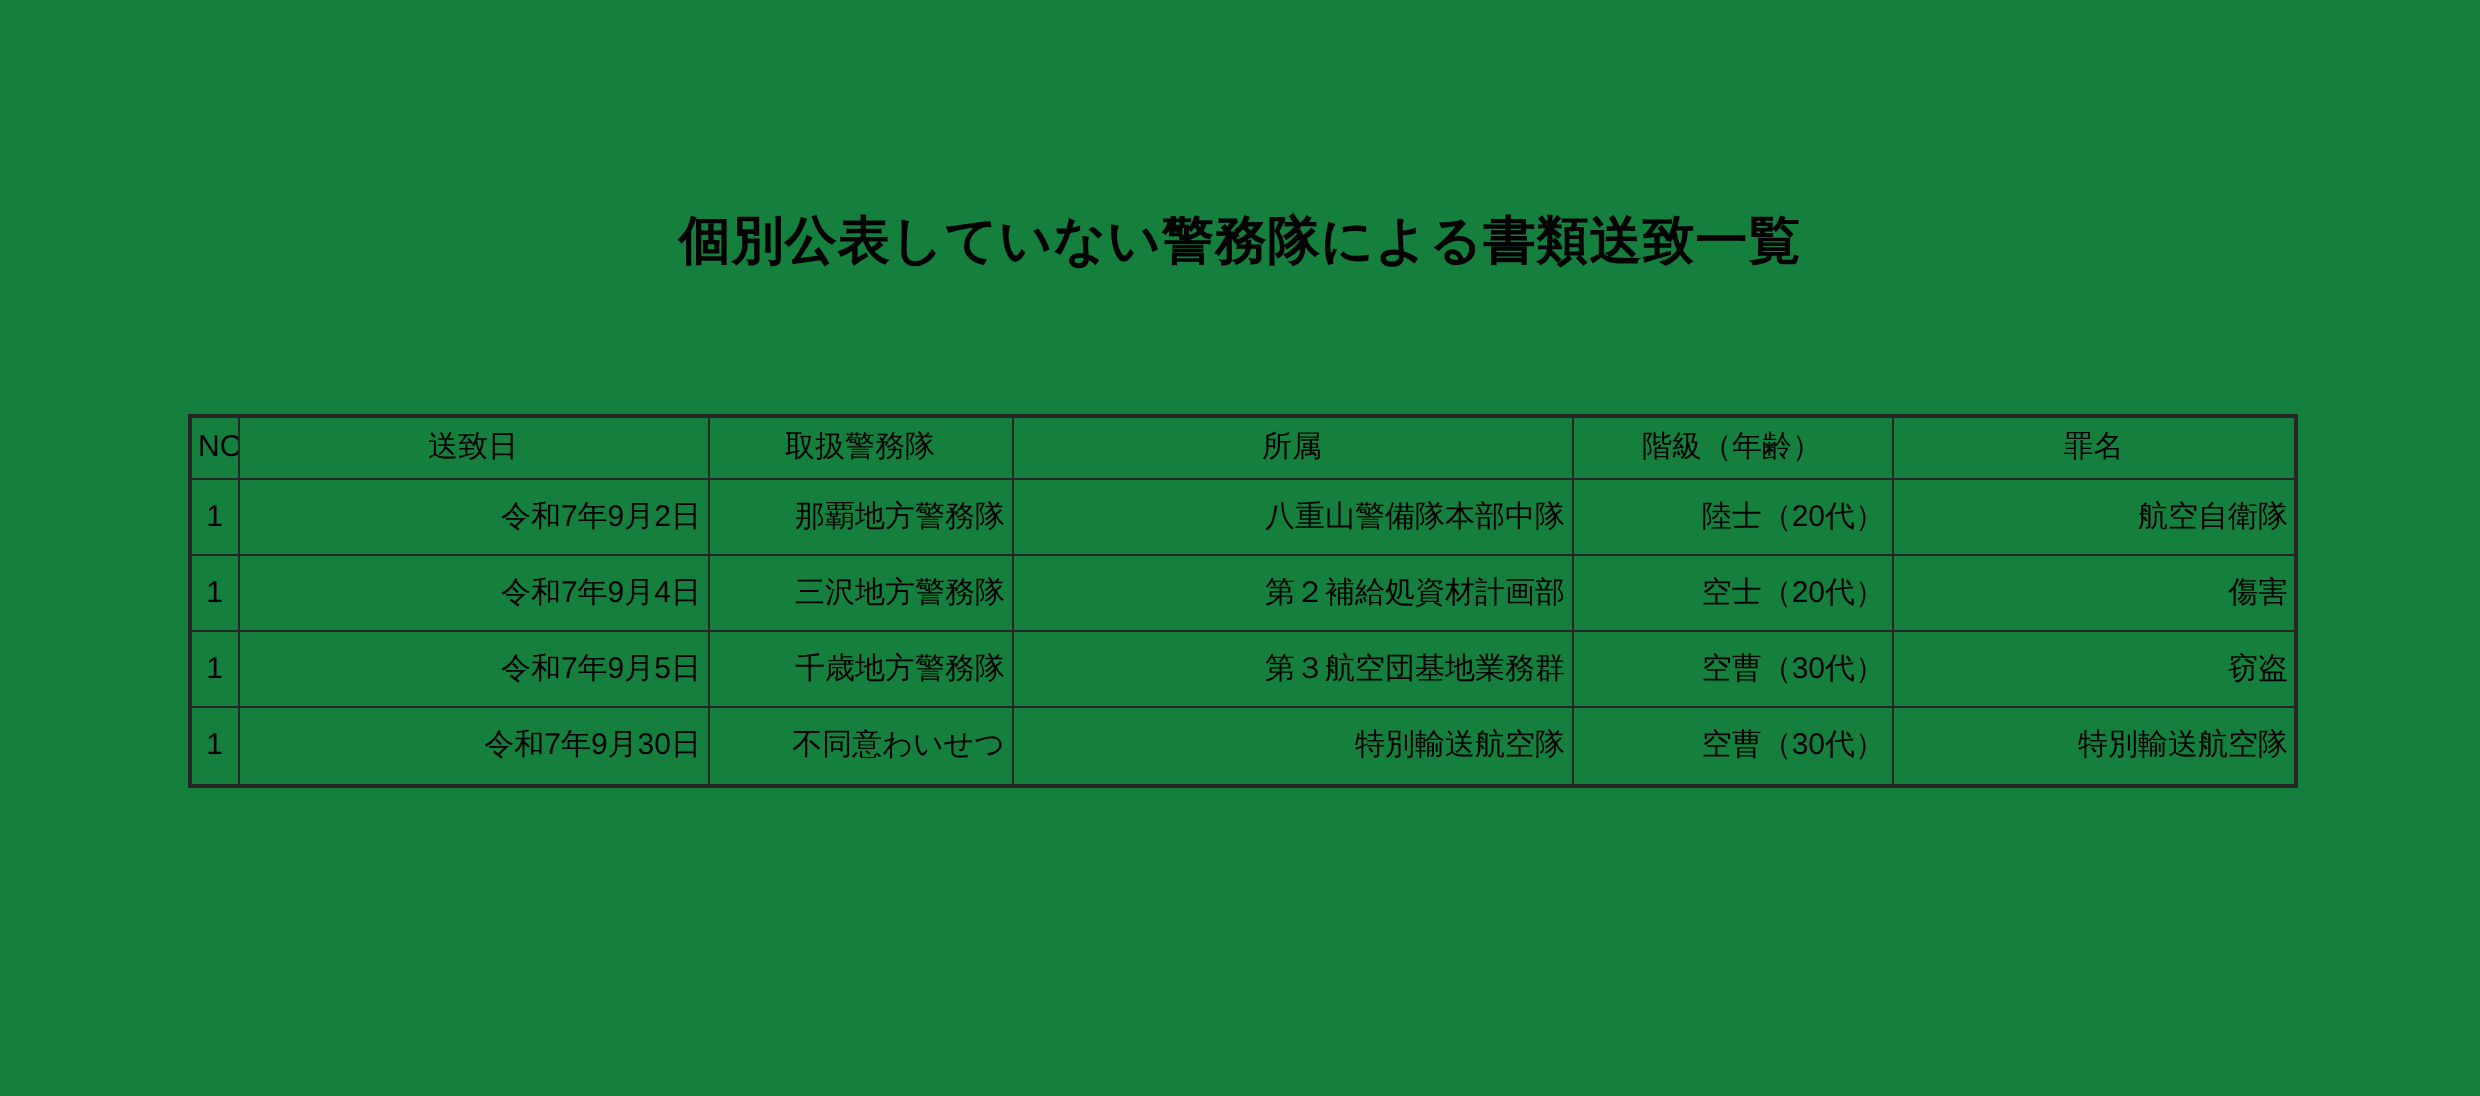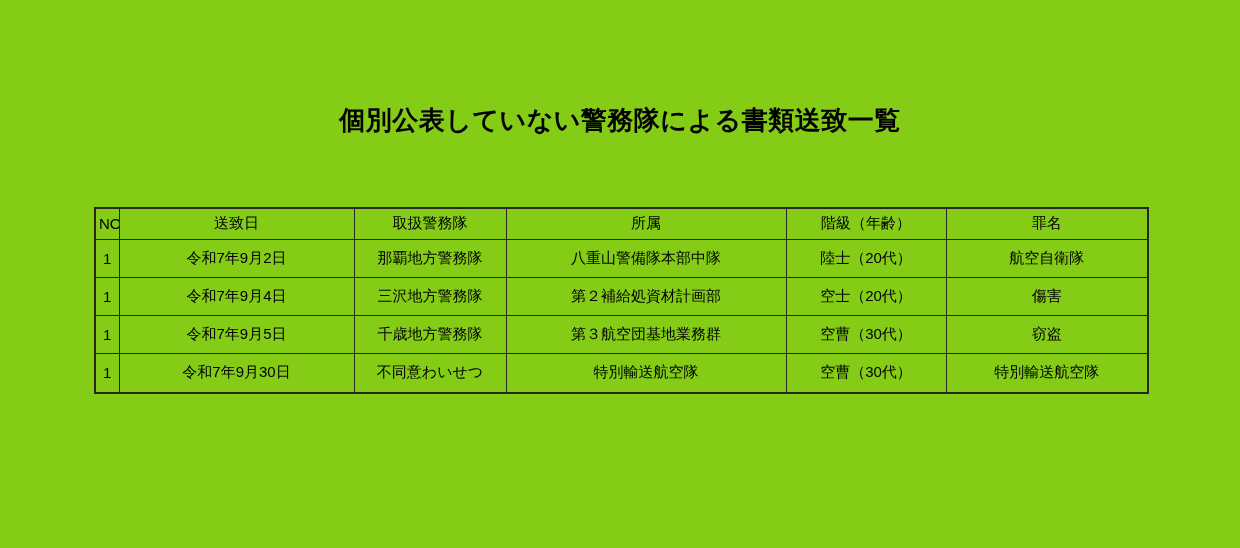--- a/index.html
+++ b/index.html
@@ -4,21 +4,21 @@
 <style>
   html, body {
     margin: 0;
     padding: 0;
     background: #ffffff;
   }
   .canvas {
     position: relative;
     width: 1240px;
     height: 548px;
-    background: #84cc16;
+    background: #15803d;
     font-family: "Liberation Sans", "DejaVu Sans", sans-serif;
     color: #000000;
     overflow: hidden;
   }
   .doc-title {
     position: absolute;
     top: 103px;
     left: 0;
     width: 1240px;
     text-align: center;
@@ -50,21 +50,21 @@
     border: 1.5px solid #262626;
     padding: 0 3px;
     overflow: hidden;
     white-space: nowrap;
     font-weight: normal;
   }
   .referral-table thead tr { height: 31px; }
   .referral-table tbody tr { height: 38px; }
   .referral-table tbody tr:last-child { height: 40px; }
   .referral-table th { text-align: center; }
-  .referral-table td { text-align: center; vertical-align: middle; }
+  .referral-table td { text-align: right; vertical-align: middle; }
   .referral-table td.col-0 { text-align: center; padding: 0; }
   .col-w0 { width: 24px; }
   .col-w1 { width: 235px; }
   .col-w2 { width: 152px; }
   .col-w3 { width: 280px; }
   .col-w4 { width: 160px; }
   .col-w5 { width: 202px; }
 </style>
 </head>
 <body>

